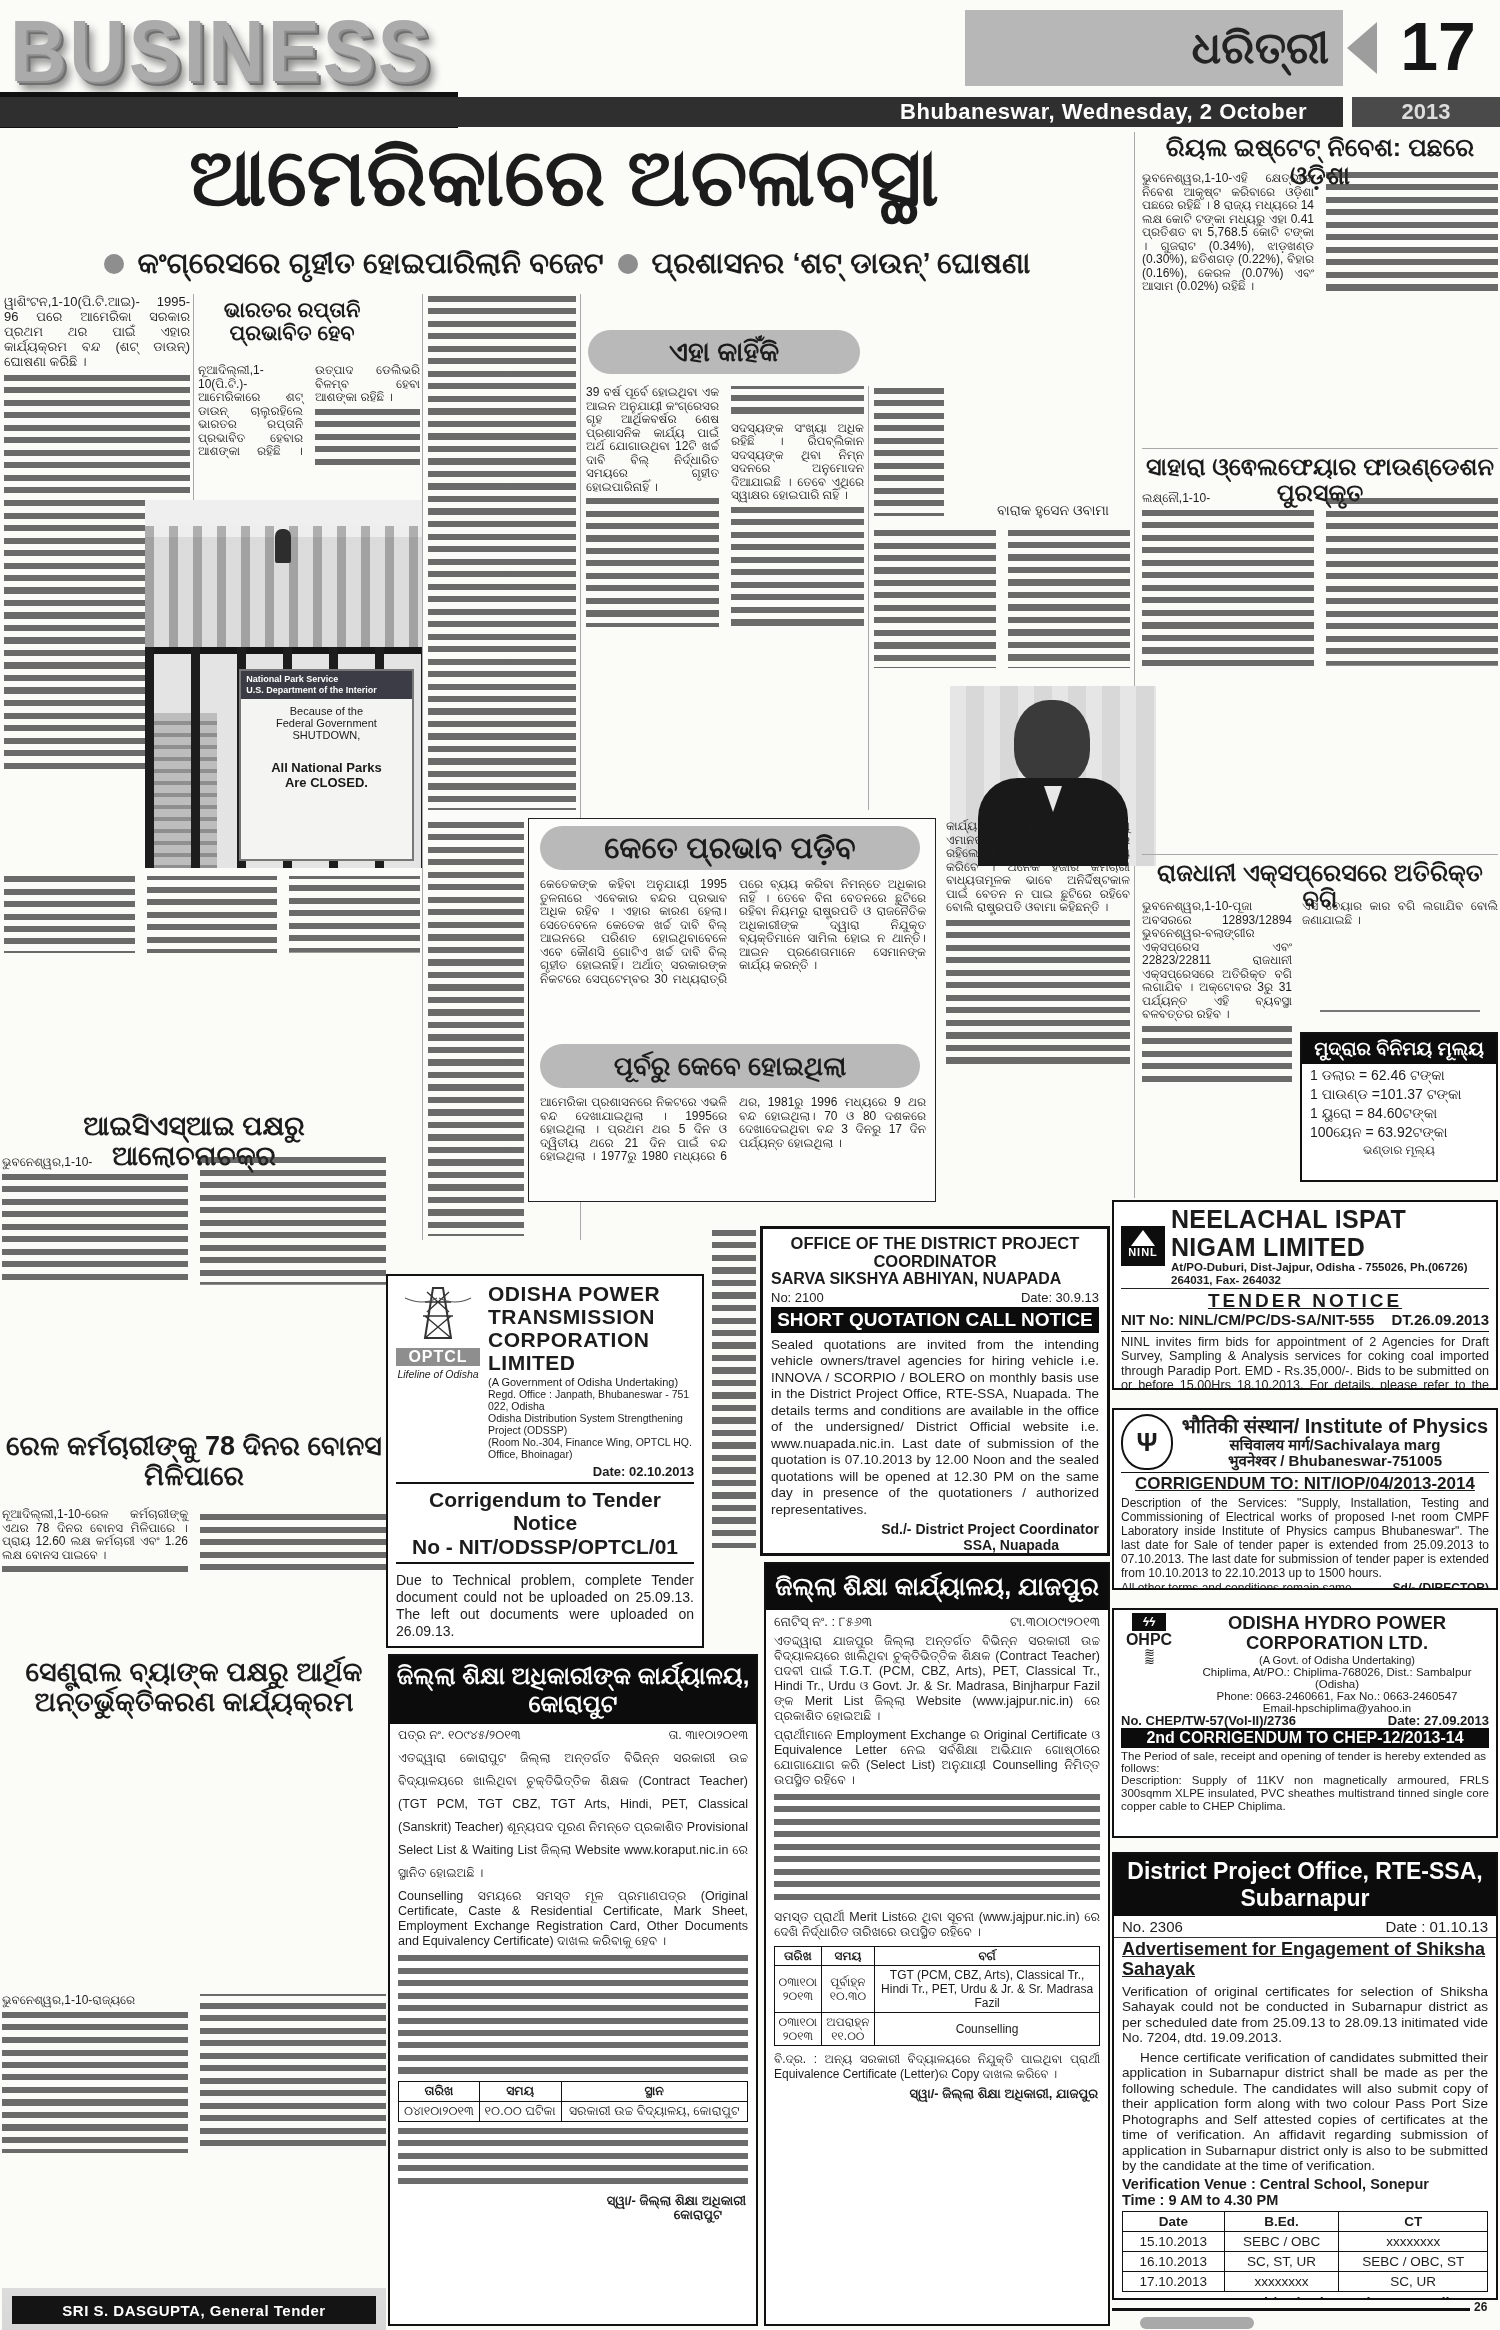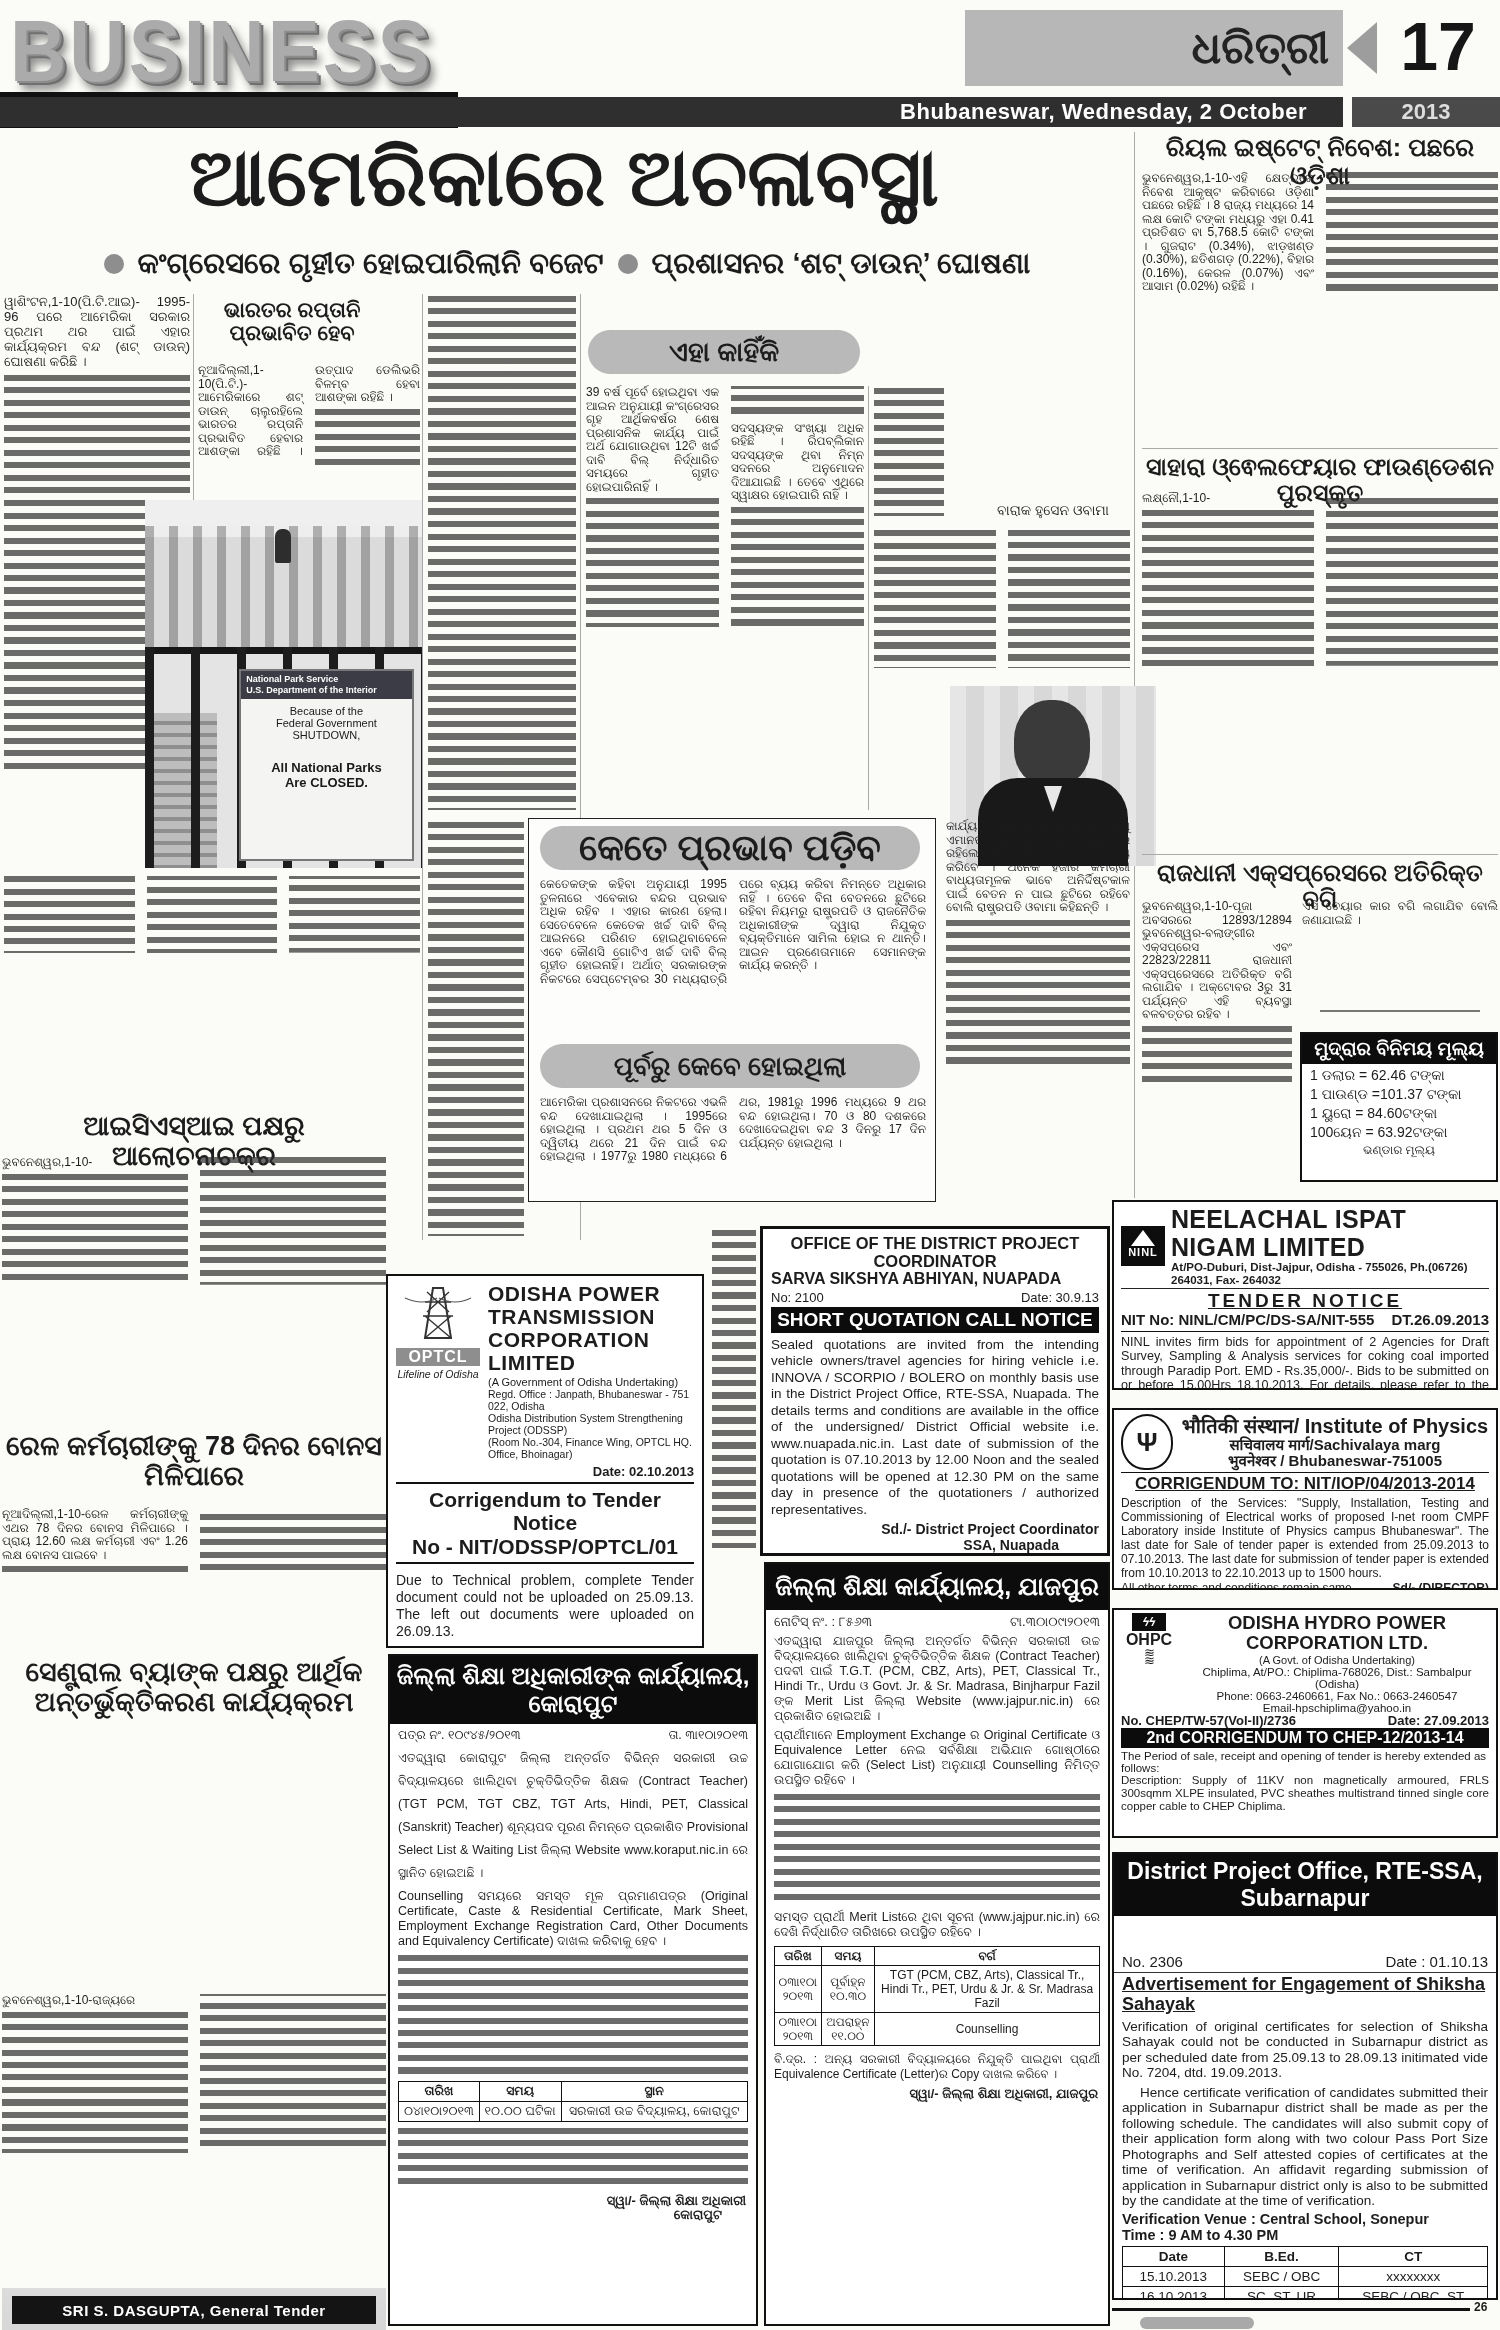--- a/index.html
+++ b/index.html
@@ -117,21 +117,21 @@
     <div class="sr" style="left:28px;top:92px;width:150px;height:88px;background:#191919;border-radius:40px 40px 0 0;"></div>
     <div class="sr" style="left:94px;top:100px;width:18px;height:26px;background:#e8e8e8;clip-path:polygon(50% 100%,0 0,100% 0);"></div>
   </div>
   <div class="abs od" style="left:950px;top:502px;width:206px;height:22px;font-size:14px;text-align:center;">ବାରାକ ହୁସେନ ଓବାମା</div>
 
   <div class="abs c2" style="left:874px;top:530px;width:256px;height:278px;">
     <div class="tx" style="height:276px;"></div>
   </div>
 
   <div class="abs" style="left:528px;top:818px;width:408px;height:384px;border:1.5px solid #222;box-sizing:border-box;background:#fdfdfc;"></div>
-  <div class="abs pill od" style="left:540px;top:826px;width:380px;height:44px;font-size:36px;line-height:44px;">କେତେ ପ୍ରଭାବ ପଡ଼ିବ</div>
+  <div class="abs pill od" style="left:540px;top:826px;width:380px;height:44px;font-size:30px;line-height:44px;">କେତେ ପ୍ରଭାବ ପଡ଼ିବ</div>
   <div class="abs od just body-xs c2" style="left:540px;top:878px;width:386px;height:160px;">
     <span>କେତେକଙ୍କ କହିବା ଅନୁଯାୟୀ 1995 ତୁଳନାରେ ଏବେକାର ବନ୍ଦର ପ୍ରଭାବ ଅଧିକ ରହିବ । ଏହାର କାରଣ ହେଲା। ସେତେବେଳେ କେତେକ ଖର୍ଚ୍ଚ ଦାବି ବିଲ୍ ଆଇନରେ ପରିଣତ ହୋଇଥିବାବେଳେ ଏବେ କୌଣସି ଗୋଟିଏ ଖର୍ଚ୍ଚ ଦାବି ବିଲ୍ ଗୃହୀତ ହୋଇନାହିଁ। ଅର୍ଥାତ୍ ସରକାରଙ୍କ</span>
     <span>ନିକଟରେ ସେପ୍ଟେମ୍ବର 30 ମଧ୍ୟରାତ୍ରି ପରେ ବ୍ୟୟ କରିବା ନିମନ୍ତେ ଅଧିକାର ନାହିଁ । ତେବେ ବିନା ବେତନରେ ଛୁଟିରେ ରହିବା ନିୟମରୁ ରାଷ୍ଟ୍ରପତି ଓ ରାଜନୈତିକ ଅଧିକାରୀଙ୍କ ଦ୍ୱାରା ନିଯୁକ୍ତ ବ୍ୟକ୍ତିମାନେ ସାମିଲ ହୋଇ ନ ଥାନ୍ତି। ଆଇନ ପ୍ରଣେତାମାନେ ସେମାନଙ୍କ କାର୍ଯ୍ୟ କରନ୍ତି ।</span>
   </div>
   <div class="abs pill od" style="left:540px;top:1044px;width:380px;height:44px;font-size:26px;line-height:44px;">ପୂର୍ବରୁ କେବେ ହୋଇଥିଲା</div>
   <div class="abs od just body-xs c2" style="left:540px;top:1096px;width:386px;height:100px;">
     <span>ଆମେରିକା ପ୍ରଶାସନରେ ନିକଟରେ ଏଭଳି ବନ୍ଦ ଦେଖାଯାଇଥିଲା । 1995ରେ ହୋଇଥିଲା । ପ୍ରଥମ ଥର 5 ଦିନ ଓ ଦ୍ୱିତୀୟ ଥରେ 21</span>
     <span>ଦିନ ପାଇଁ ବନ୍ଦ ହୋଇଥିଲା । 1977ରୁ 1980 ମଧ୍ୟରେ 6 ଥର, 1981ରୁ 1996 ମଧ୍ୟରେ 9 ଥର ବନ୍ଦ ହୋଇଥିଲା। 70 ଓ 80 ଦଶକରେ ଦେଖାଦେଇଥିବା ବନ୍ଦ 3 ଦିନରୁ 17 ଦିନ ପର୍ଯ୍ୟନ୍ତ ହୋଇଥିଲା ।</span>
   </div>
 
@@ -362,21 +362,21 @@
       <span>Date: 27.09.2013</span>
     </div>
     <div class="bb" style="font-size:16px;padding:1px 0;">2nd CORRIGENDUM TO CHEP-12/2013-14</div>
     <div style="font-size:11.5px;margin-top:2px;">The Period of sale, receipt and opening of tender is hereby extended as follows:</div>
     <div class="just" style="font-size:11.5px;line-height:13px;">Description: Supply of 11KV non magnetically armoured, FRLS 300sqmm XLPE insulated, PVC sheathes multistrand tinned single core copper cable to CHEP Chiplima.</div>
 
   </div>
 
   <div class="abs ad" style="left:1112px;top:1852px;width:386px;height:448px;padding:0 0 4px;">
     <div class="bb" style="font-size:23px;padding:4px 0;">District Project Office, RTE-SSA, Subarnapur</div>
-    <div class="flexsb" style="font-size:15px;padding:2px 8px;border-bottom:1px solid #333;margin-top:35px;">
+    <div class="flexsb" style="font-size:15px;padding:2px 8px;border-bottom:1px solid #333;">
       <span>No. 2306</span>
       <span>Date : 01.10.13</span>
     </div>
     <div class="hl" style="font-size:18px;text-decoration:underline;padding:2px 8px;">Advertisement for Engagement of Shiksha Sahayak</div>
     <p class="just" style="font-size:13.5px;line-height:15.5px;margin:2px 8px 0;">Verification of original certificates for selection of Shiksha Sahayak could not be conducted in Subarnapur district as per scheduled date from 25.09.13 to 28.09.13 initimated vide No. 7204, dtd. 19.09.2013.</p>
     <p class="just" style="font-size:13.5px;line-height:15.5px;margin:4px 8px 0;text-indent:18px;">Hence certificate verification of candidates submitted their application in Subarnapur district shall be made as per the following schedule. The candidates will also submit copy of their application form along with two colour Pass Port Size Photographs and Self attested copies of certificates at the time of verification. An affidavit regarding submission of application in Subarnapur district only is also to be submitted by the candidate at the time of verification.</p>
     <div class="hl" style="font-size:14.5px;padding:3px 8px 0;">Verification Venue : Central School, Sonepur</div>
     <div class="hl" style="font-size:14.5px;padding:0 8px;">Time : 9 AM to 4.30 PM</div>
     <table class="nt" style="width:calc(100% - 16px);margin:3px 8px 0;font-size:13.5px;">
       <tbody>

